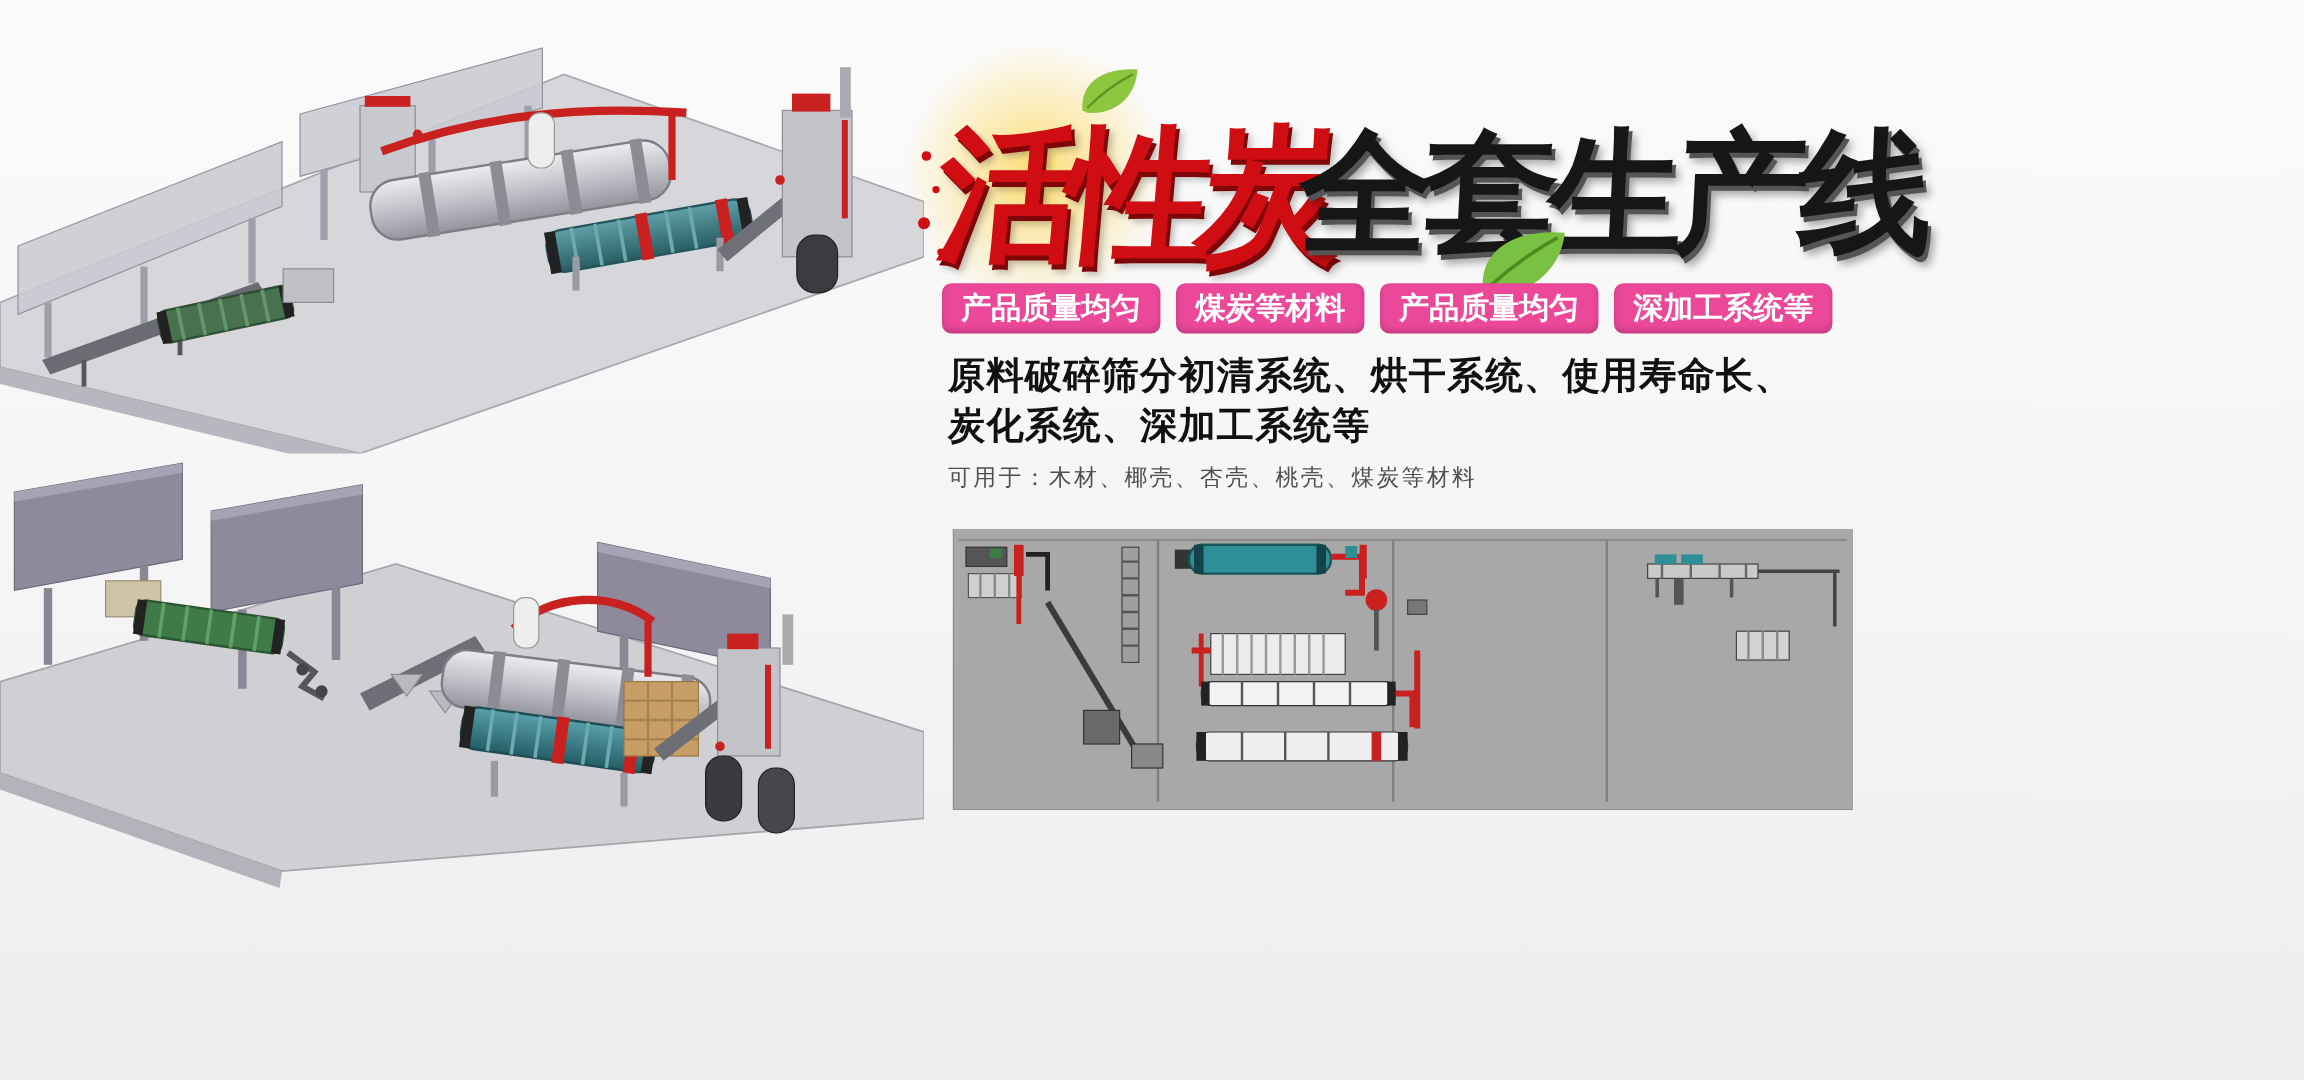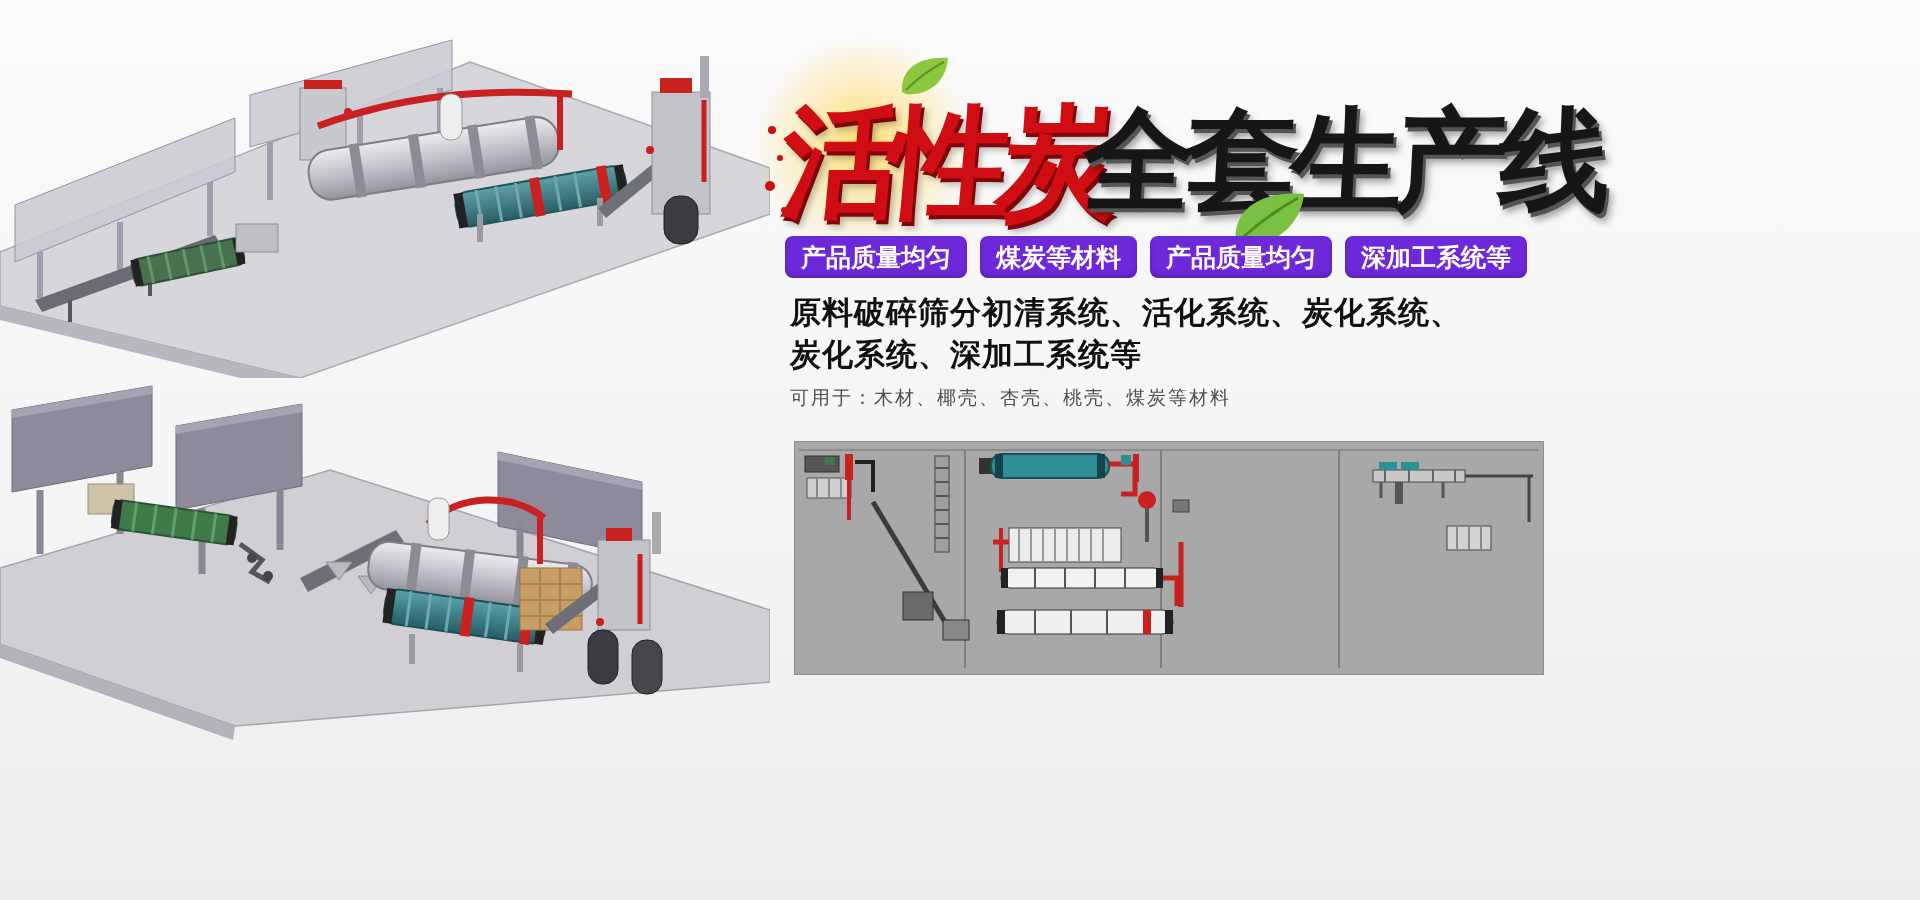--- a/index.html
+++ b/index.html
@@ -37,21 +37,21 @@
     white-space:nowrap;
   }
   .leaf { position:absolute; pointer-events:none; }
   .leaf-1 { left:120px; top:-16px; }
   .leaf-2 { left:452px; top:118px; }
   .splatter { position:absolute; left:-14px; top:40px; }
 
   
   .badges { position:absolute; left:785px; top:236px; display:flex; gap:13px; }
   .badge {
-    background:#6d28d9; color:#ffffff; font-weight:bold;
+    background:#ec4899; color:#ffffff; font-weight:bold;
     font-size:25px; line-height:42px; height:42px; padding:0 16px;
     border-radius:8px; white-space:nowrap;
     box-shadow: inset 0 -3px 5px rgba(0,0,0,0.18);
   }
 
   
   .desc { position:absolute; left:790px; top:292px; width:760px; }
   .desc p { margin:0; }
   .desc .strong {
     font-size:31px; font-weight:bold; color:#111; line-height:42px; letter-spacing:1px;
@@ -264,21 +264,21 @@
   </div>
 
   <div class="badges">
     <div class="badge">产品质量均匀</div>
     <div class="badge">煤炭等材料</div>
     <div class="badge">产品质量均匀</div>
     <div class="badge">深加工系统等</div>
   </div>
 
   <div class="desc">
-    <p class="strong">原料破碎筛分初清系统、活化系统、炭化系统、</p>
+    <p class="strong">原料破碎筛分初清系统、烘干系统、使用寿命长、</p>
     <p class="strong">炭化系统、深加工系统等</p>
     <p class="muted">可用于：木材、椰壳、杏壳、桃壳、煤炭等材料</p>
   </div>
 
   <div class="schematic">
     <svg width="748" height="232" viewBox="0 0 748 232">
       <rect x="0" y="0" width="748" height="232" fill="#a8a8a8"></rect>
       <line x1="4" y1="8" x2="744" y2="8" stroke="#8c8c8c" stroke-width="2"></line>
       <line x1="170" y1="8" x2="170" y2="226" stroke="#7f7f7f" stroke-width="2"></line>
       <line x1="366" y1="8" x2="366" y2="226" stroke="#7f7f7f" stroke-width="2"></line>

